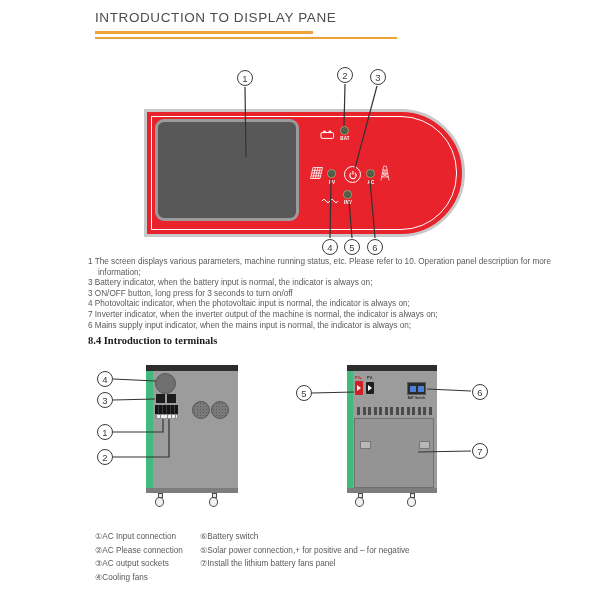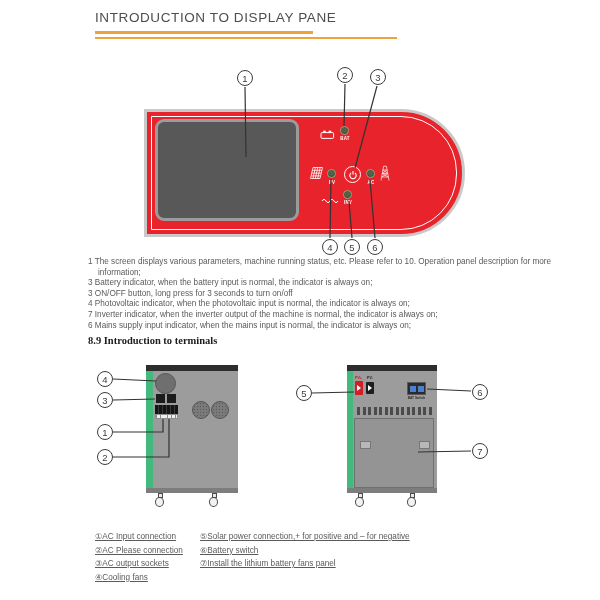--- a/index.html
+++ b/index.html
@@ -75,21 +75,21 @@
     background-size:3px 3px;
   }
   .socket { background:#1c1c1c; }
   .caster { width:12px; height:15px; }
   .caster .stem  { position:absolute; left:3px; top:0; width:5px; height:5px; background:#e8e8e8; border:1px solid #4a4a4a; box-sizing:border-box; }
   .caster .wheel { position:absolute; left:0; top:4px; width:9px; height:10px; border-radius:50%; background:#f2f2f2; border:1.4px solid #4a4a4a; box-sizing:border-box; }
 
   .tiny-label { font-size:3.6px; font-weight:bold; }
 
   
-  .legend-col { color:#5a5a5a; font-size:8.2px; line-height:13.5px;text-decoration:underline; }
+  .legend-col { color:#5a5a5a; font-size:8.2px; line-height:13.5px; }
   #legend-col1 { left:95px;  top:530px; }
   #legend-col2 { left:200px; top:530px; }
 
   svg.lines { position:absolute; left:0; top:0; pointer-events:none; }
 </style>
 </head>
 <body>
 
 <div id="page">
 
@@ -156,21 +156,21 @@
 
   <div class="abs" id="notes-block">
     <div class="note">1 The screen displays various parameters, machine running status, etc. Please refer to 10. Operation panel description for more information;</div>
     <div class="note">3 Battery indicator, when the battery input is normal, the indicator is always on;</div>
     <div class="note">3 ON/OFF button, long press for 3 seconds to turn on/off</div>
     <div class="note">4 Photovoltaic indicator, when the photovoltaic input is normal, the indicator is always on;</div>
     <div class="note">7 Inverter indicator, when the inverter output of the machine is normal, the indicator is always on;</div>
     <div class="note">6 Mains supply input indicator, when the mains input is normal, the indicator is always on;</div>
   </div>
 
-  <div class="abs" id="section-heading">8.9 Introduction to terminals</div>
+  <div class="abs" id="section-heading">8.4 Introduction to terminals</div>
 
   <div class="abs cab-body" style="left:146px;top:365px;width:92px;height:128px"></div>
   <div class="abs cab-top" style="left:146px;top:365px;width:92px;height:6px"></div>
   <div class="abs cab-strip" style="left:146px;top:371px;width:7px;height:122px"></div>
   <div class="abs cab-base" style="left:146px;top:488px;width:92px;height:5px"></div>
 
   <div class="abs mesh-fan" style="left:155px;top:373px;width:21px;height:21px;background-image:none;background:#6f6f6f"></div>
   <div class="abs socket" style="left:156px;top:394px;width:9px;height:9px"></div>
   <div class="abs socket" style="left:167px;top:394px;width:9px;height:9px"></div>
   <div class="abs" style="left:155px;top:405px;width:23px;height:9px;background:repeating-linear-gradient(90deg,#141414 0 3px,#3a3a3a 3px 4px)"></div>
@@ -250,18 +250,18 @@
     </g>
   </svg>
 
   <div class="abs legend-col" id="legend-col1">
     <div>①AC Input connection</div>
     <div>②AC Please connection</div>
     <div>③AC output sockets</div>
     <div>④Cooling fans</div>
   </div>
   <div class="abs legend-col" id="legend-col2">
+    <div>⑥Battery switch</div>
     <div>⑤Solar power connection,+ for positive and – for negative</div>
-    <div>⑥Battery switch</div>
     <div>⑦Install the lithium battery fans panel</div>
   </div>
 
 </div>
 
 </body></html>

